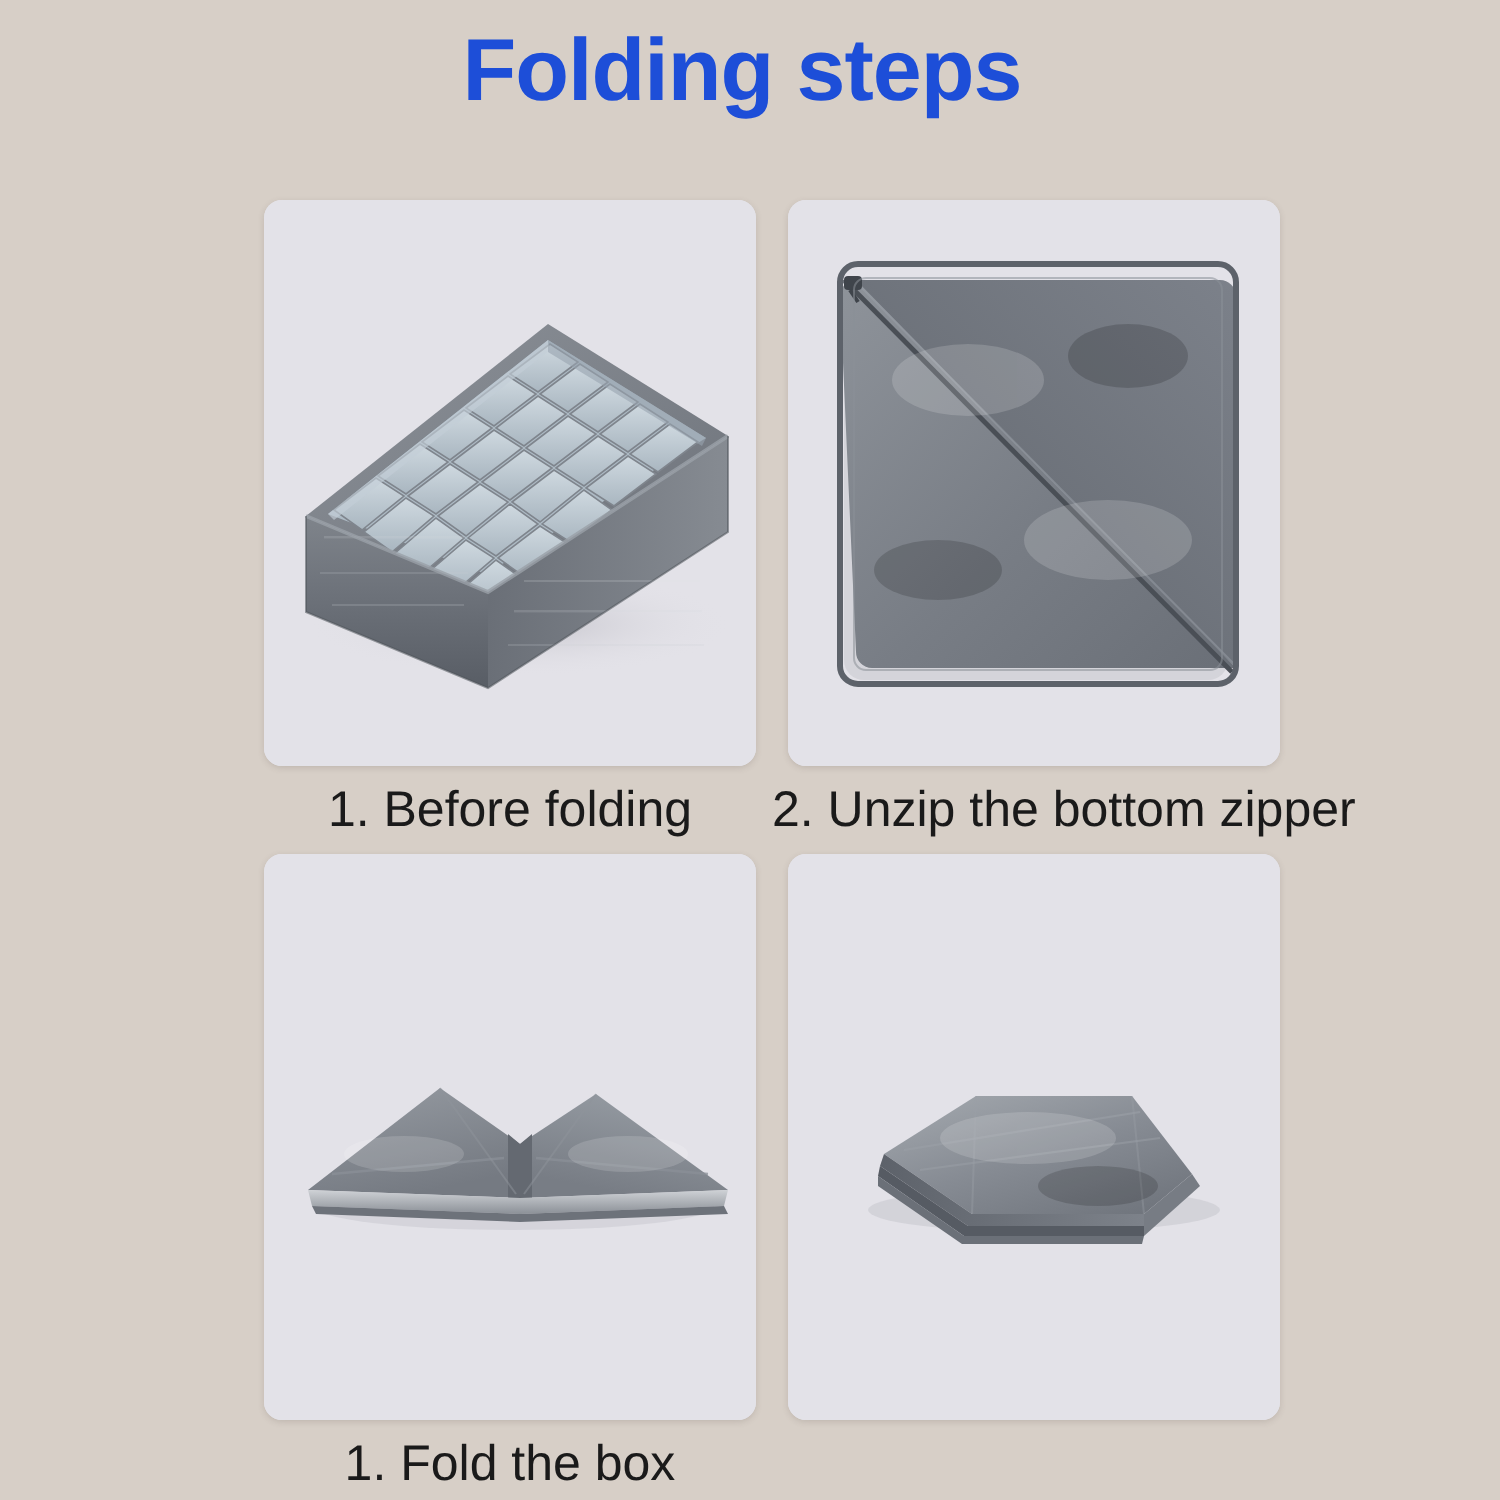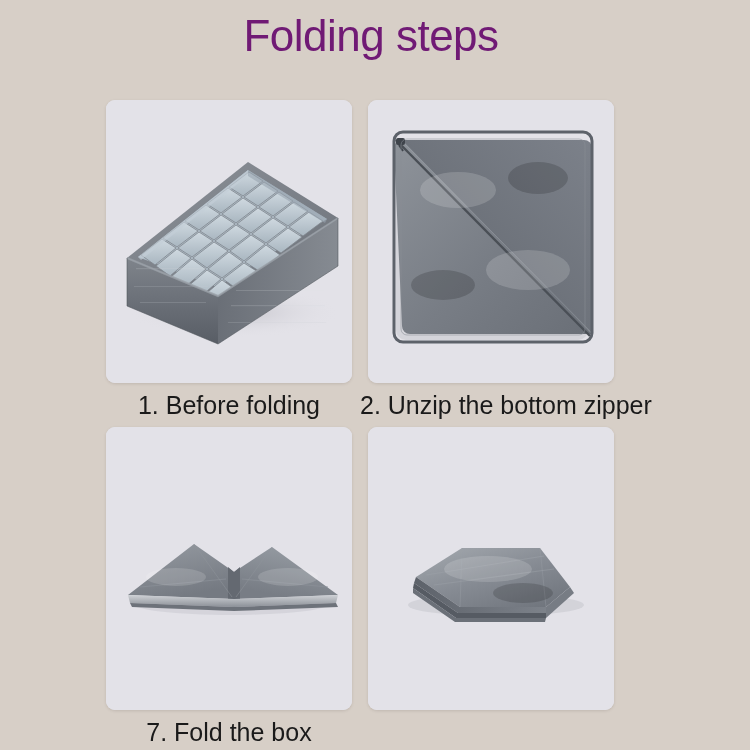--- a/index.html
+++ b/index.html
@@ -20,29 +20,29 @@
     background: #d7cfc7;
   }
   .page-title {
     position: absolute;
     top: 8px;
     left: 0;
     width: 742px;
     text-align: center;
     font-size: 44px;
     line-height: 56px;
-    font-weight: 400;
-    color: #701a75;
+    font-weight: 700;
+    color: #1d4ed8;
     letter-spacing: -0.5px;
     font-family: "Liberation Sans", sans-serif;
   }
   .grid {
     position: absolute;
     top: 100px;
-    left: 106px;
+    left: 132px;
     width: 508px;
     display: grid;
     grid-template-columns: 246px 246px;
     grid-template-rows: auto auto;
     column-gap: 16px;
     row-gap: 0px;
   }
   .cell {
     display: block;
   }
@@ -255,21 +255,21 @@
           <line x1="34" y1="160" x2="120" y2="152" stroke="#8b9098" stroke-width="1.2" opacity="0.75"></line>
           <line x1="222" y1="160" x2="136" y2="152" stroke="#8b9098" stroke-width="1.2" opacity="0.75"></line>
           <line x1="88" y1="117" x2="126" y2="170" stroke="#8f949b" stroke-width="1" opacity="0.5"></line>
           <line x1="166" y1="120" x2="130" y2="170" stroke="#8f949b" stroke-width="1" opacity="0.5"></line>
           <g opacity="0.15">
             <ellipse cx="70" cy="150" rx="30" ry="9" fill="#ffffff"></ellipse>
             <ellipse cx="182" cy="150" rx="30" ry="9" fill="#ffffff"></ellipse>
           </g>
         </svg>
       </div>
-      <div class="caption">7. Fold the box</div>
+      <div class="caption">1. Fold the box</div>
     </div>
 
     <div class="cell row2">
       <div class="card">
         <svg viewBox="0 0 246 283">
           <defs>
             <linearGradient id="topFace" x1="0.1" y1="0" x2="0.9" y2="1">
               <stop offset="0%" stop-color="#a2a7ad"></stop>
               <stop offset="50%" stop-color="#868b93"></stop>
               <stop offset="100%" stop-color="#6f747c"></stop>

